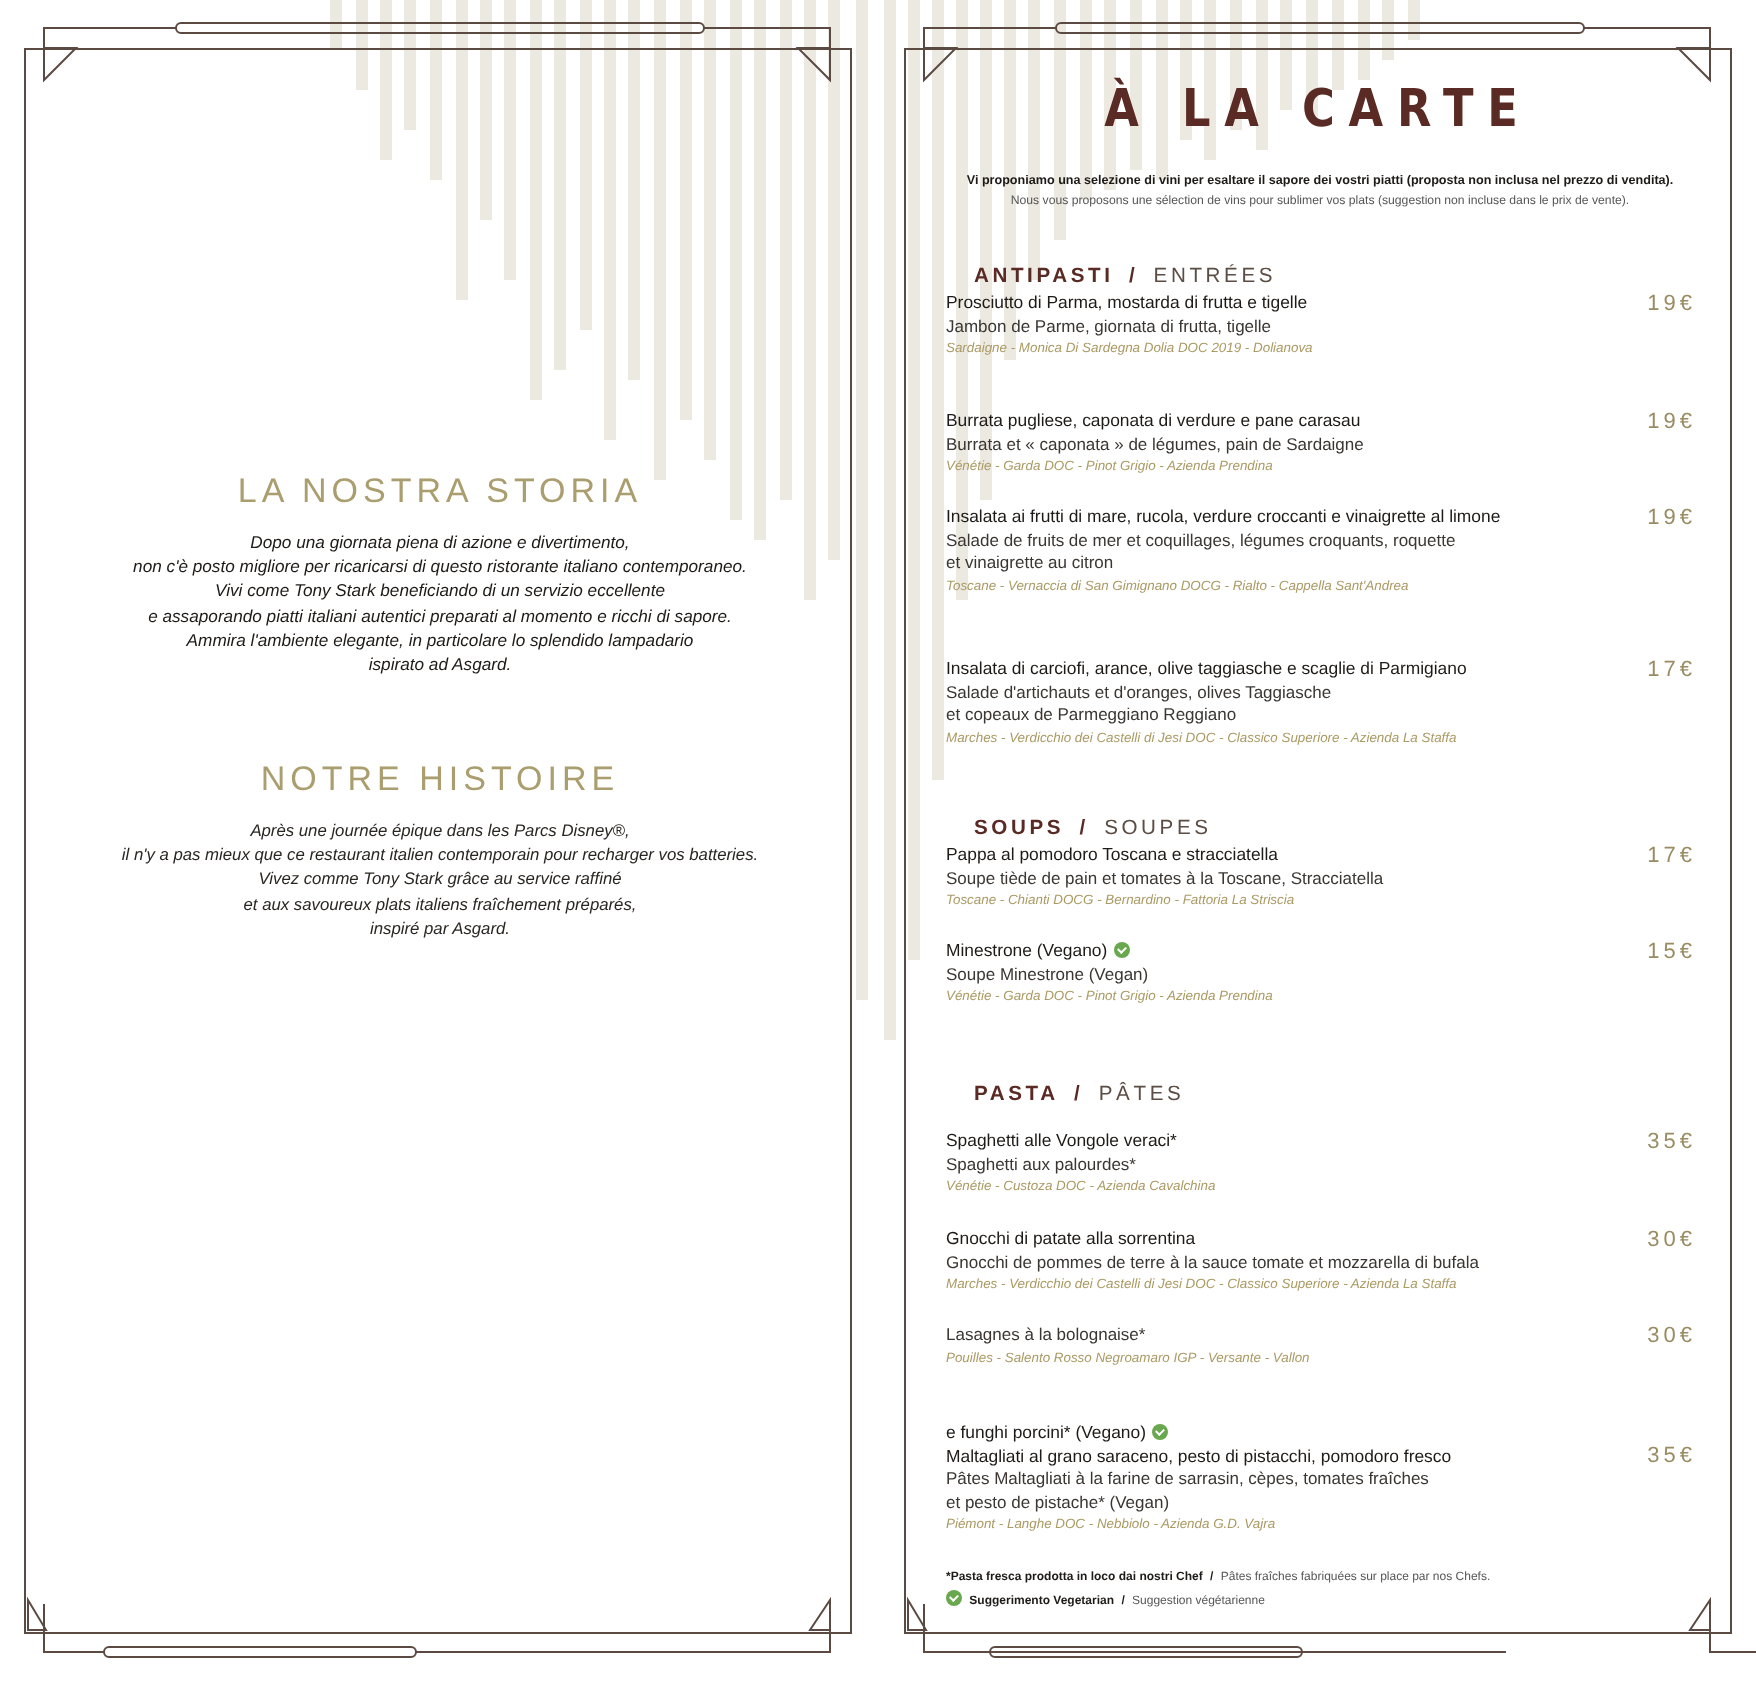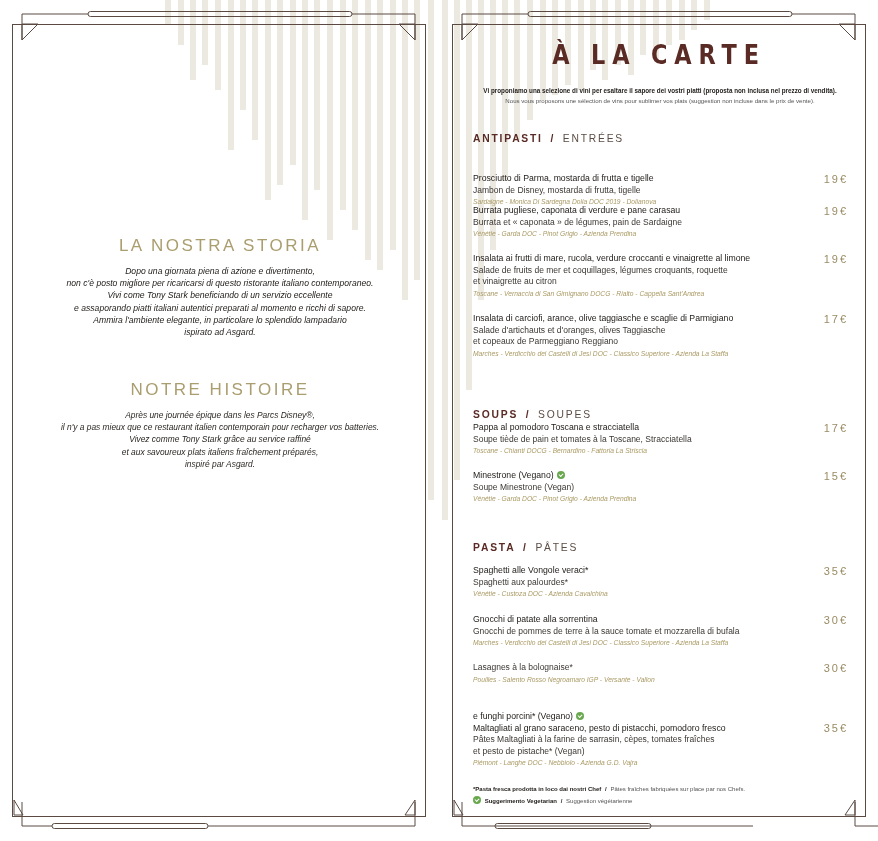--- a/index.html
+++ b/index.html
@@ -25,21 +25,21 @@
     
     .carte-title { position: absolute; top: 40px; left: 0; width: 438px; text-align: center;
       font-family: "DejaVu Sans", sans-serif; font-weight: bold; font-size: 26px; letter-spacing: 8px; color: #5a2a24;
       transform: scaleX(0.86); }
     .intro { position: absolute; top: 87px; left: 20px; width: 400px; text-align: center; }
     .intro .it { font-size: 6.3px; font-weight: bold; color: #1e1a17; white-space: nowrap; }
     .intro .fr { font-size: 6.1px; color: #555; margin-top: 3px; white-space: nowrap; }
 
     .menu { position: absolute; left: 473px; width: 375px; }
     .section-title { font-size: 10.3px; letter-spacing: 1.8px; color: #5a2a24; white-space: nowrap; }
-    .section-title .it { font-weight: bold; }
+    .section-title .it { font-weight: bold; padding-left: 14px; }
     .section-title .sep { font-weight: bold; margin: 0 3px; }
     .section-title .fr { color: #5b4c44; font-weight: normal; }
 
     .dish { position: absolute; left: 473px; width: 375px; }
     .dish .name { font-size: 8.7px; color: #1e1a17; line-height: 11.5px; white-space: nowrap; }
     .dish .desc { font-size: 8.5px; color: #3b3632; line-height: 11.5px; white-space: nowrap; }
     .dish .wine { font-size: 6.7px; font-style: italic; color: #aa9a64; line-height: 10px; white-space: nowrap; margin-top: 1px; }
     .dish .price { position: absolute; right: 0; top: 0; font-size: 11px; letter-spacing: 2px; color: #9a8b63; }
 
     .veg { display: inline-block; width: 8px; height: 8px; border-radius: 50%; background: #6aa84f; vertical-align: -1px; margin-left: 3px; position: relative; }
@@ -167,43 +167,43 @@
 </section>
 
 <div class="menu" style="top:133px">
   <div class="section-title">
     <span class="it">ANTIPASTI</span>
     <span class="sep">/</span>
     <span class="fr">ENTRÉES</span>
   </div>
 </div>
 
-<div class="dish" style="top:173px">
+<div class="dish" style="top:146px">
   <div class="name">Prosciutto di Parma, mostarda di frutta e tigelle</div>
-  <div class="desc">Jambon de Disney, mostarda di frutta, tigelle</div>
+  <div class="desc">Jambon de Parme, giornata di frutta, tigelle</div>
   <div class="wine">Sardaigne - Monica Di Sardegna Dolia DOC 2019 - Dolianova</div>
   <div class="price">19€</div>
 </div>
 
 <div class="dish" style="top:205px">
   <div class="name">Burrata pugliese, caponata di verdure e pane carasau</div>
   <div class="desc">Burrata et « caponata » de légumes, pain de Sardaigne</div>
   <div class="wine">Vénétie - Garda DOC - Pinot Grigio - Azienda Prendina</div>
   <div class="price">19€</div>
 </div>
 
 <div class="dish" style="top:253px">
   <div class="name">Insalata ai frutti di mare, rucola, verdure croccanti e vinaigrette al limone</div>
   <div class="desc">Salade de fruits de mer et coquillages, légumes croquants, roquette</div>
   <div class="desc">et vinaigrette au citron</div>
   <div class="wine">Toscane - Vernaccia di San Gimignano DOCG - Rialto - Cappella Sant'Andrea</div>
   <div class="price">19€</div>
 </div>
 
-<div class="dish" style="top:313px">
+<div class="dish" style="top:329px">
   <div class="name">Insalata di carciofi, arance, olive taggiasche e scaglie di Parmigiano</div>
   <div class="desc">Salade d'artichauts et d'oranges, olives Taggiasche</div>
   <div class="desc">et copeaux de Parmeggiano Reggiano</div>
   <div class="wine">Marches - Verdicchio dei Castelli di Jesi DOC - Classico Superiore - Azienda La Staffa</div>
   <div class="price">17€</div>
 </div>
 
 <div class="menu" style="top:409px">
   <div class="section-title">
     <span class="it">SOUPS</span>

